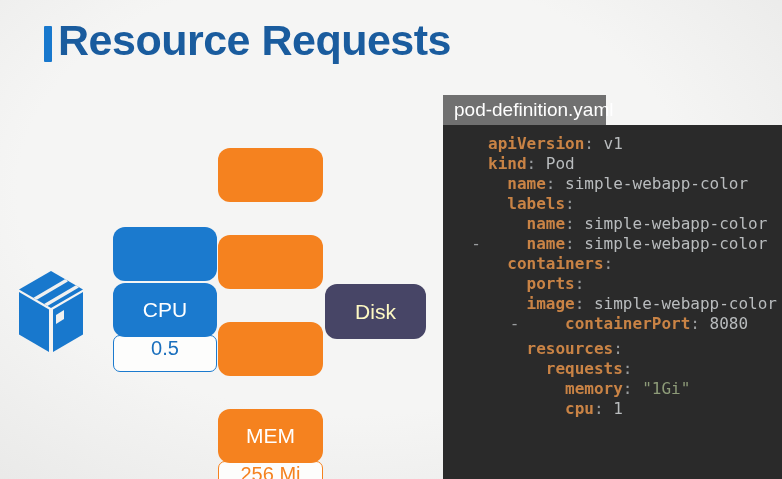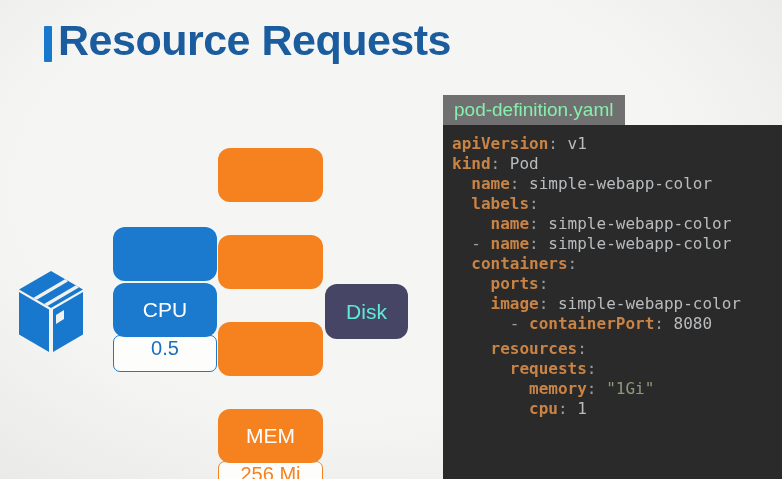--- a/index.html
+++ b/index.html
@@ -19,30 +19,30 @@
   .block{height:54px;border-radius:12px;flex:0 0 auto;position:relative;z-index:1;}
   .block.cpu{background:#1b7ace;}
   .block.mem{background:#f5821f;margin-top:31px;}
   .block.labeled{display:flex;align-items:center;justify-content:center;color:#fff;font-size:21px;}
   #cpu-stack{left:113px;top:227px;width:104px;}
   #mem-stack{left:218px;top:117px;width:105px;}
   .value-box{height:24px;background:#fdfdfc;border-radius:7px;margin-top:-4px;z-index:0;
     display:flex;align-items:flex-end;justify-content:center;font-size:20px;padding-bottom:11px;text-align:right;}
   .value-box.cpu{border:1px solid #1b7ace;color:#1a6fbd;}
   .value-box.mem{border:1px solid #f5821f;color:#f5821f;}
-  .disk-block{position:absolute;left:325px;top:284px;width:83px;height:55px;background:#474566;border-radius:12px;
-    display:flex;align-items:center;justify-content:center;color:#5eead4;font-size:21px;}
+  .disk-block{position:absolute;left:325px;top:284px;width:101px;height:55px;background:#474566;border-radius:12px;
+    display:flex;align-items:center;justify-content:center;color:#fef9c3;font-size:21px;}
   
-  .code-tab{position:absolute;left:443px;top:95px;width:182px;height:30px;background:#707070;
-    color:#86efac;font-size:19px;line-height:30px;padding-left:11px;box-sizing:border-box;white-space:nowrap;}
+  .code-tab{position:absolute;left:443px;top:95px;width:163px;height:30px;background:#707070;
+    color:#ffffff;font-size:19px;line-height:30px;padding-left:11px;box-sizing:border-box;white-space:nowrap;}
   .code-panel{position:absolute;left:443px;top:125px;right:0;bottom:0;background:#2a2a2a;
     padding:9px 0 0 9px;box-sizing:border-box;overflow:hidden;}
   .code-line{font-family:"DejaVu Sans Mono",monospace;font-size:16px;line-height:20px;white-space:pre;color:#b9bcbe;}
   .code-line.gap{margin-top:5px;}
-  .tk-key{color:#c98345;font-weight:bold;}
+  .tk-key{color:#c98345;font-weight:bold;margin-left:36px;}
   .tk-pun{color:#9a9d9f;}
   .tk-val{color:#b9bcbe;}
   .tk-str{color:#8d9b78;}
 </style>
 </head>
 <body>
 
 <div class="slide">
 
   <div class="title-accent"></div>

